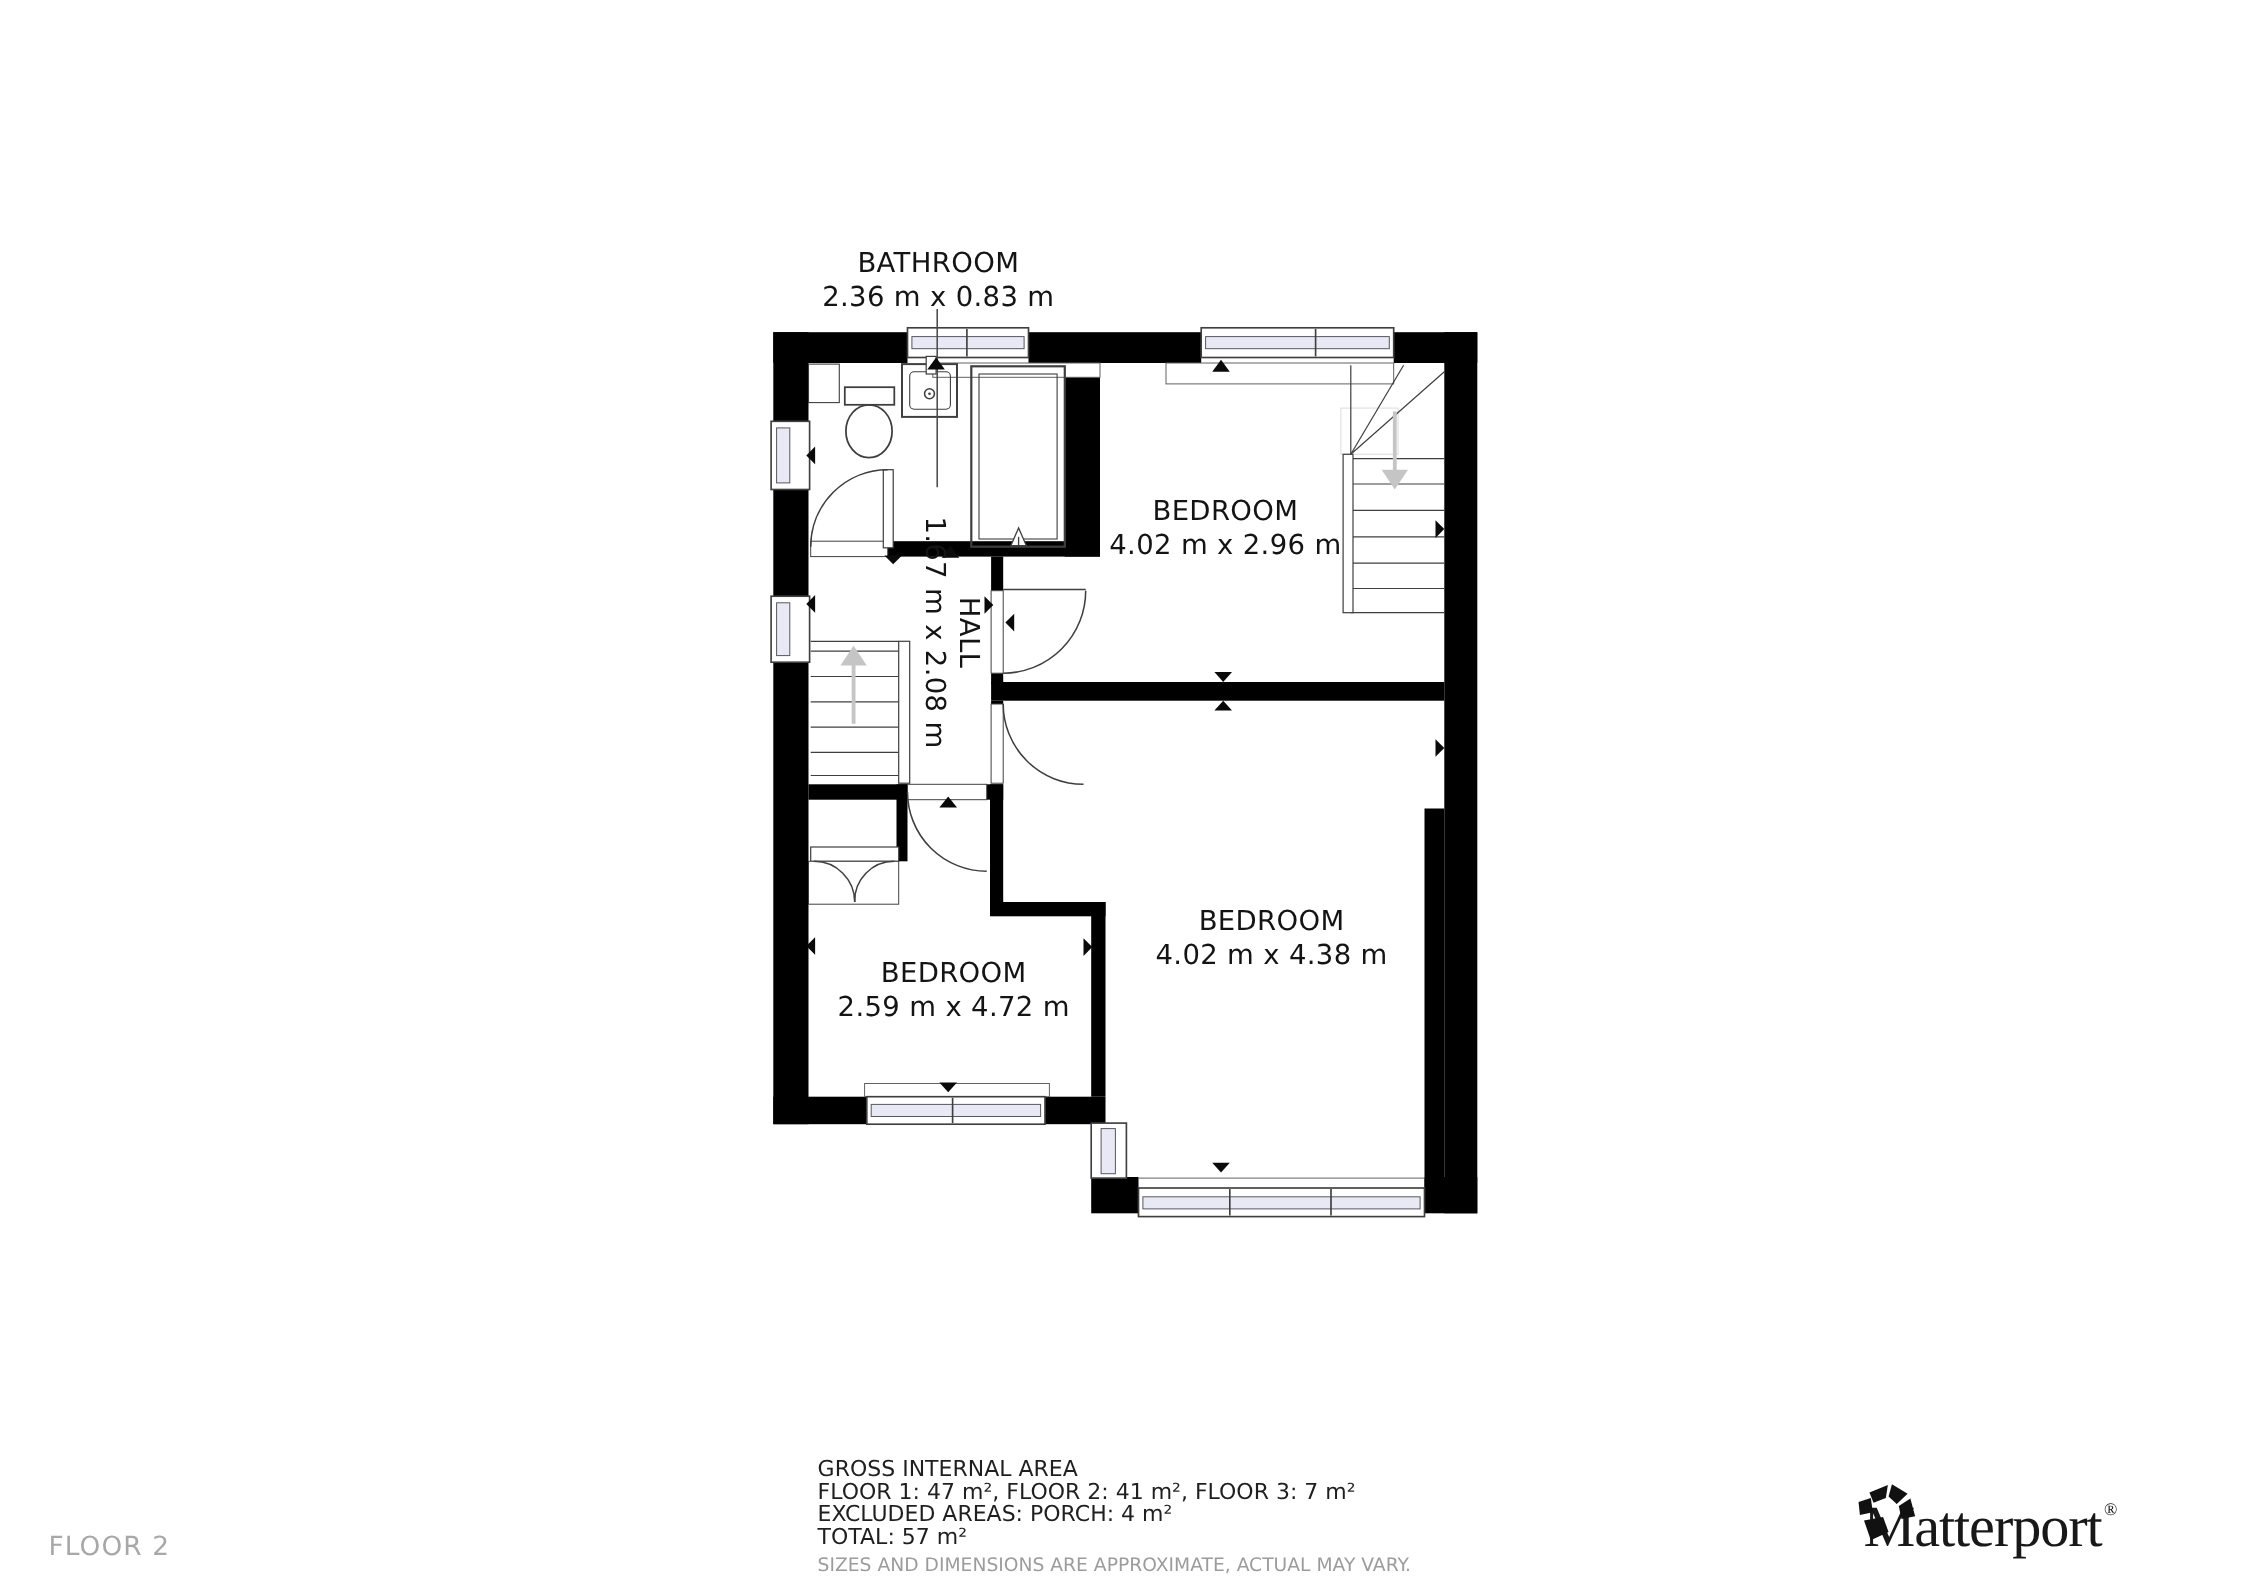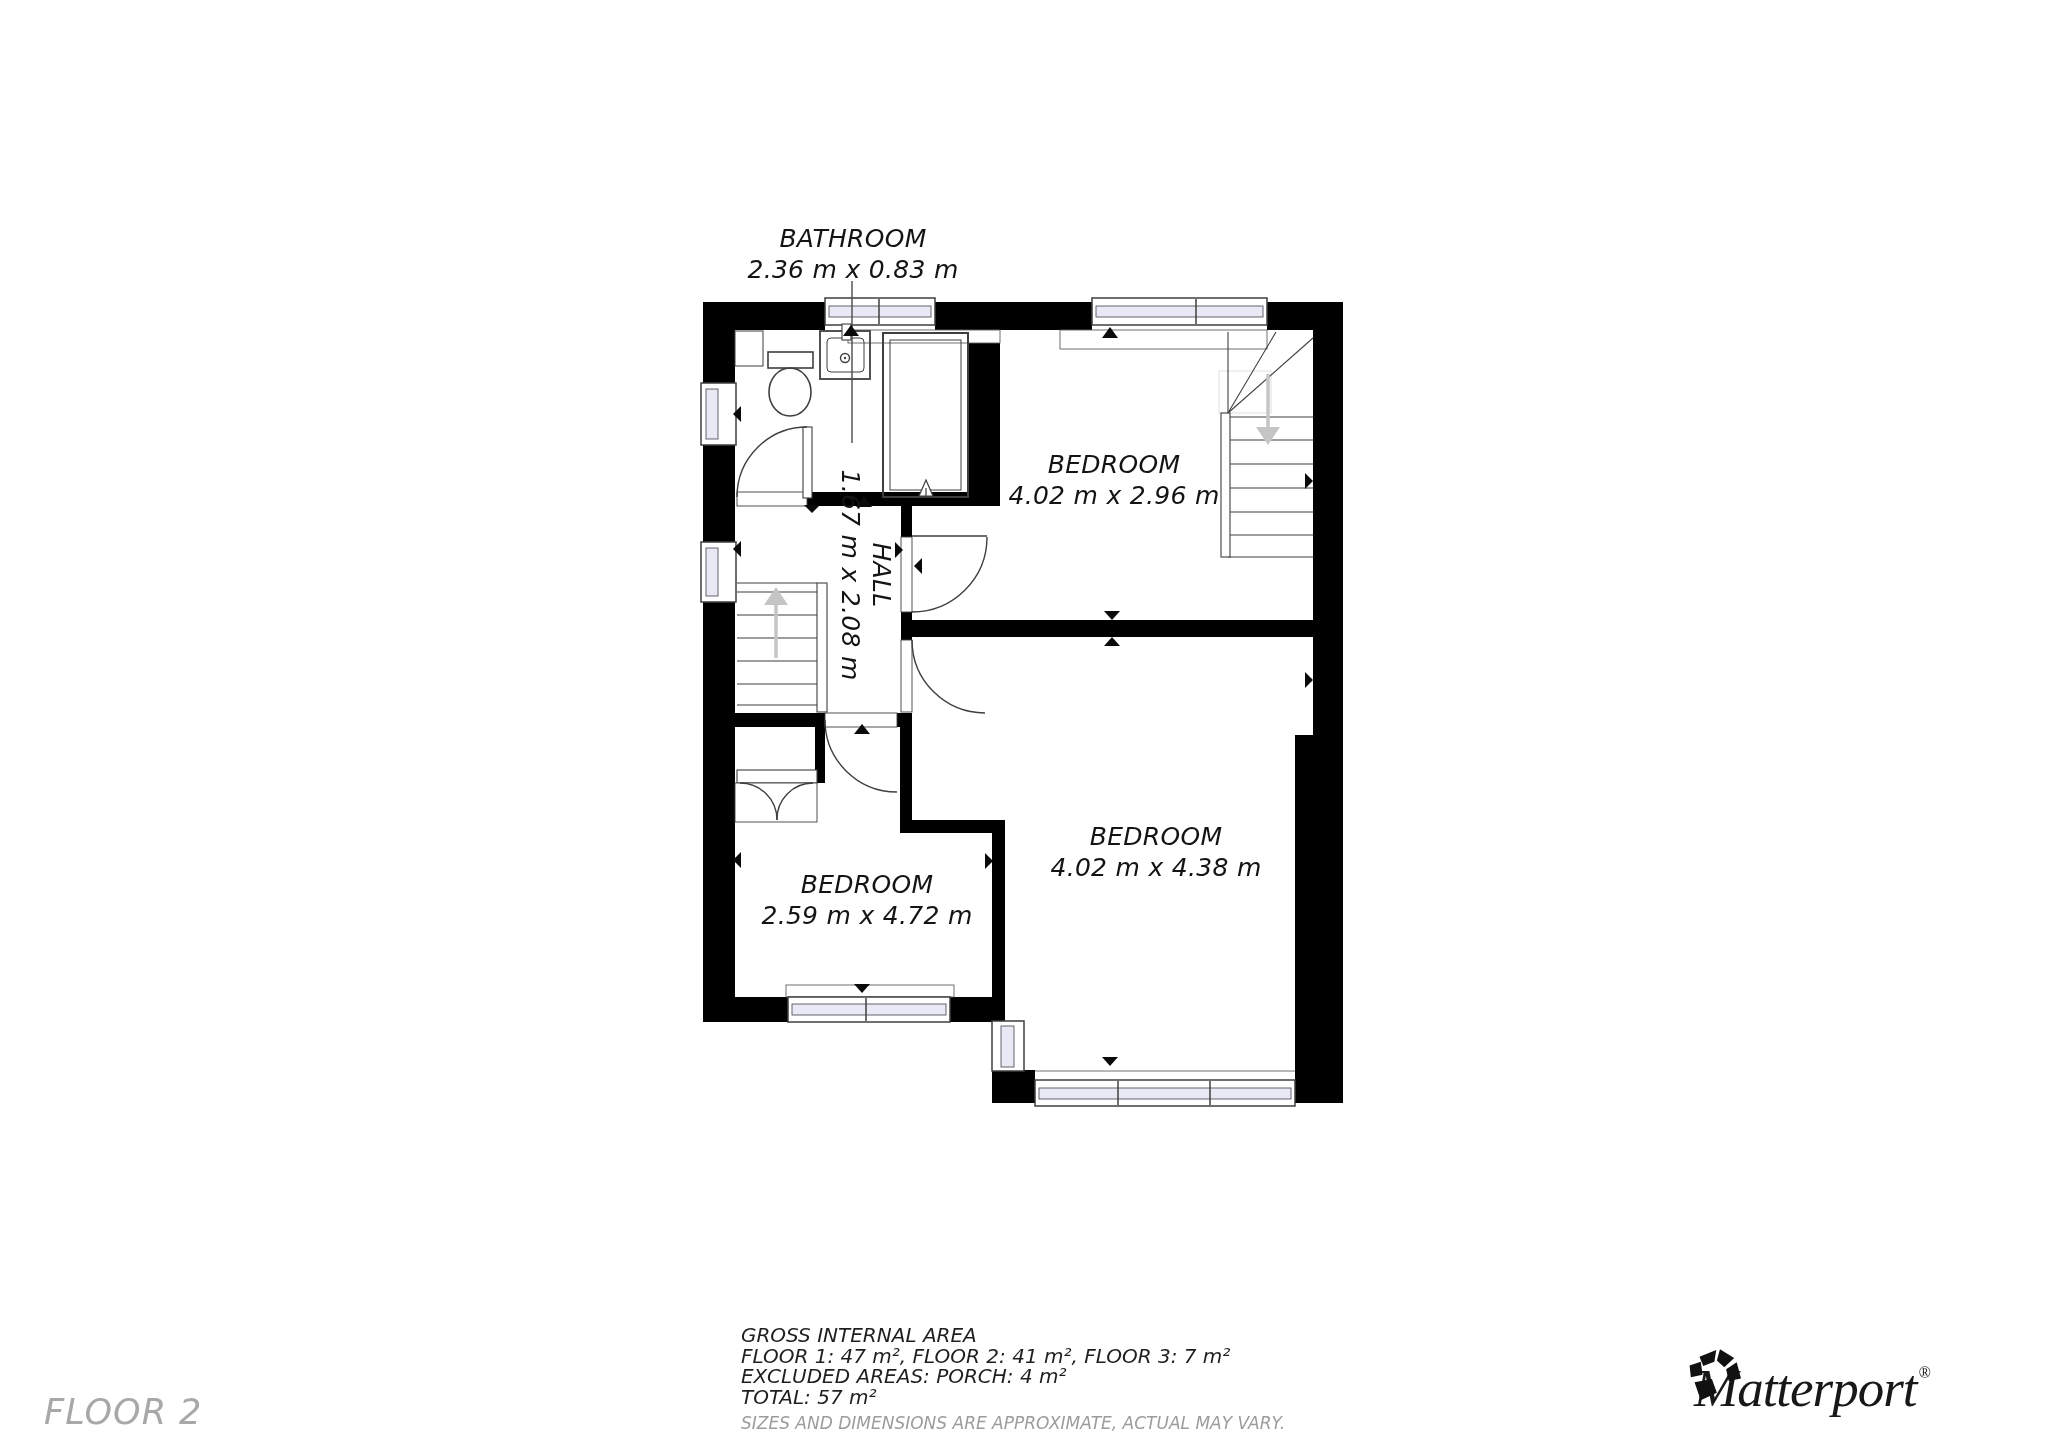--- a/index.html
+++ b/index.html
@@ -1,25 +1,25 @@
 <!DOCTYPE html>
 <html><head>
 <meta charset="utf-8">
 <style>
   html,body{margin:0;padding:0;background:#fff;}
   .canvas{position:relative;width:2048px;height:1448px;background:#ffffff;overflow:hidden;
-          font-family:"DejaVu Sans",sans-serif;font-style:italic;}
+          font-family:"DejaVu Sans",sans-serif;}
   svg{position:absolute;left:0;top:0;}
   .room-label{position:absolute;transform:translate(-50%,-50%);text-align:center;
               font-size:25px;line-height:31px;color:#141414;white-space:nowrap;letter-spacing:0.3px;}
   .room-label.rot{transform:translate(-50%,-50%) rotate(90deg);}
   .footer{position:absolute;left:1013px;top:1325px;transform:translateX(-50%);
           text-align:left;font-size:20px;line-height:20.5px;color:#1f1f1f;white-space:nowrap;}
   .footer .disclaimer{font-size:17px;color:#9c9c9c;margin-top:6px;}
-  .floor-label{position:absolute;left:44px;top:1392px;font-size:35px;color:#a8a8a8;letter-spacing:1px;}
+  .floor-label{position:absolute;left:44px;top:1392px;font-size:24px;color:#a8a8a8;letter-spacing:1px;}
   .logo{position:absolute;left:1684px;top:1344px;display:flex;align-items:center;}
   .logo .word{font-family:"Liberation Serif","DejaVu Serif",serif;font-size:53px;color:#181818;
               margin-left:10px;letter-spacing:-1px;line-height:58px;}
   .logo sup{font-size:16px;vertical-align:28px;margin-left:2px;letter-spacing:0;}
 </style>
 </head>
 <body>
 
 <div class="canvas">
 

